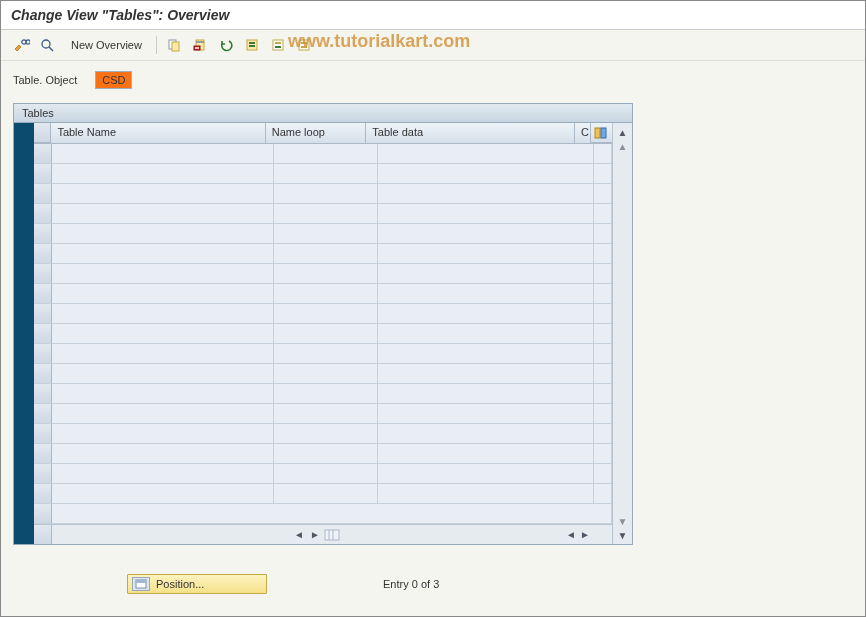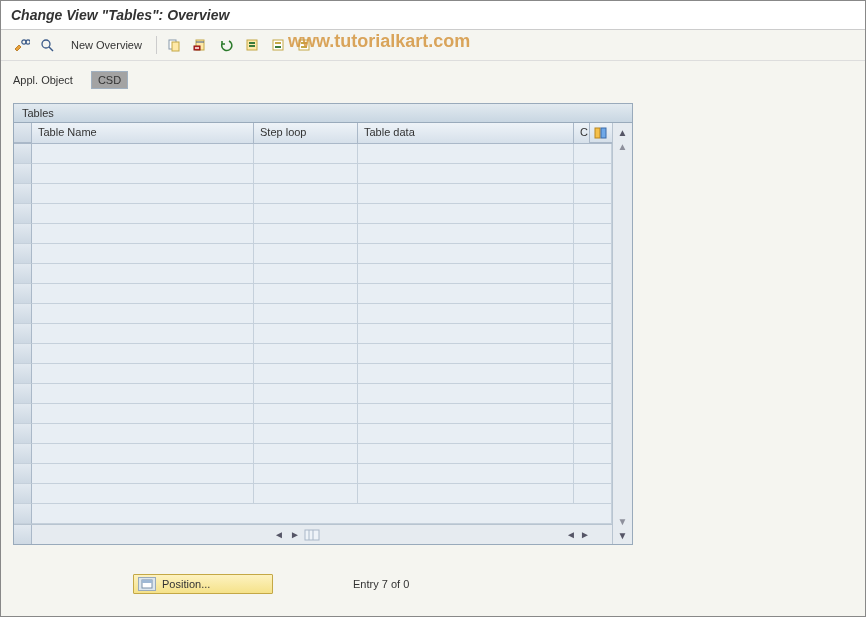--- a/index.html
+++ b/index.html
@@ -63,21 +63,21 @@
     }
     .fields {
       padding: 10px 12px 4px;
       display: flex;
       align-items: center;
       gap: 18px;
     }
     .field-label { color: #333; }
     .field-value {
       border: 1px solid #a0b0c0;
-      background: #a3a3a3;
+      background: #f97316;
       padding: 2px 6px;
       min-width: 34px;
       font-size: 11px;
     }
     .table-wrap {
       margin: 10px 12px 0;
       width: 620px;
       border: 1px solid #9ab;
       background: #0c4a6e;
     }
@@ -87,20 +87,21 @@
       padding: 3px 8px;
       font-size: 11px;
       color: #333;
     }
     .grid {
       display: flex;
     }
     .grid-body {
       flex: 1;
       overflow: hidden;
+      margin-left: 20px;
     }
     .grid-header-row {
       display: flex;
       background: linear-gradient(#eef3f8,#d6e0ea);
       border-bottom: 1px solid #aab8c8;
     }
     .grid-sel-col {
       width: 18px;
       background: linear-gradient(#e2e9f0,#cdd8e3);
       border-right: 1px solid #aab8c8;
@@ -167,25 +168,25 @@
     .hscroll-controls { display:flex; align-items:center; gap:2px; }
     .hscroll-track { flex:1; }
     .grid-sel-blank {
       width: 18px;
       height: 20px;
       background: linear-gradient(#e2e9f0,#cdd8e3);
       border-right:1px solid #aab8c8;
     }
     .footer {
       position: absolute;
-      left: 132px;
+      left: 126px;
       bottom: 22px;
       display: flex;
       align-items: center;
-      gap: 80px;
+      gap: 116px;
     }
     .pos-btn {
       display: flex;
       align-items: center;
       background: linear-gradient(#fdf2c0,#f5e28a);
       border: 1px solid #c4a846;
       padding: 2px 14px 2px 4px;
       font-size: 11px;
       cursor: pointer;
       border-radius: 1px;
@@ -261,32 +262,32 @@
         <rect x="2" y="2" width="10" height="10" fill="#fff" stroke="#c4a846"></rect>
         <rect x="4" y="4" width="6" height="2" fill="#c4a846"></rect>
         <rect x="4" y="8" width="6" height="2" fill="#c4a846"></rect>
       </svg>
   </div>
 </div>
 
 <div class="watermark">www.tutorialkart.com</div>
 
 <div class="fields">
-  <span class="field-label">Appl. Object</span>
+  <span class="field-label">Table. Object</span>
   <span class="field-value">CSD</span>
 </div>
 
 <div class="table-wrap">
   <div class="table-title">Tables</div>
   <div class="grid">
     <div class="grid-body">
       <div class="grid-header-row">
         <div class="grid-sel-col"></div>
         <div class="grid-hcell col-0">Table Name</div>
-        <div class="grid-hcell col-1">Step loop</div>
+        <div class="grid-hcell col-1">Name loop</div>
         <div class="grid-hcell col-2">Table data</div>
         <div class="grid-hcell col-3">C</div>
         <div class="grid-config">
           <svg width="14" height="12" viewBox="0 0 14 12">
               <rect x="1" y="1" width="5" height="10" fill="#f5c04a" stroke="#b88520"></rect>
               <rect x="7" y="1" width="5" height="10" fill="#6fa8e8" stroke="#3b6aa8"></rect>
             </svg>
         </div>
       </div>
       <div id="rows">
@@ -454,14 +455,14 @@
 <div class="footer">
   <div class="pos-btn">
     <span class="pos-icon">
       <svg width="12" height="10" viewBox="0 0 12 10">
           <rect x="1" y="1" width="10" height="8" fill="#fff" stroke="#7a90a8"></rect>
           <rect x="1" y="1" width="10" height="3" fill="#9fb8d4"></rect>
         </svg>
     </span>
     <span>Position...</span>
   </div>
-  <span class="entry-text">Entry 7 of 0</span>
+  <span class="entry-text">Entry 0 of 3</span>
 </div>
 
 </body></html>

